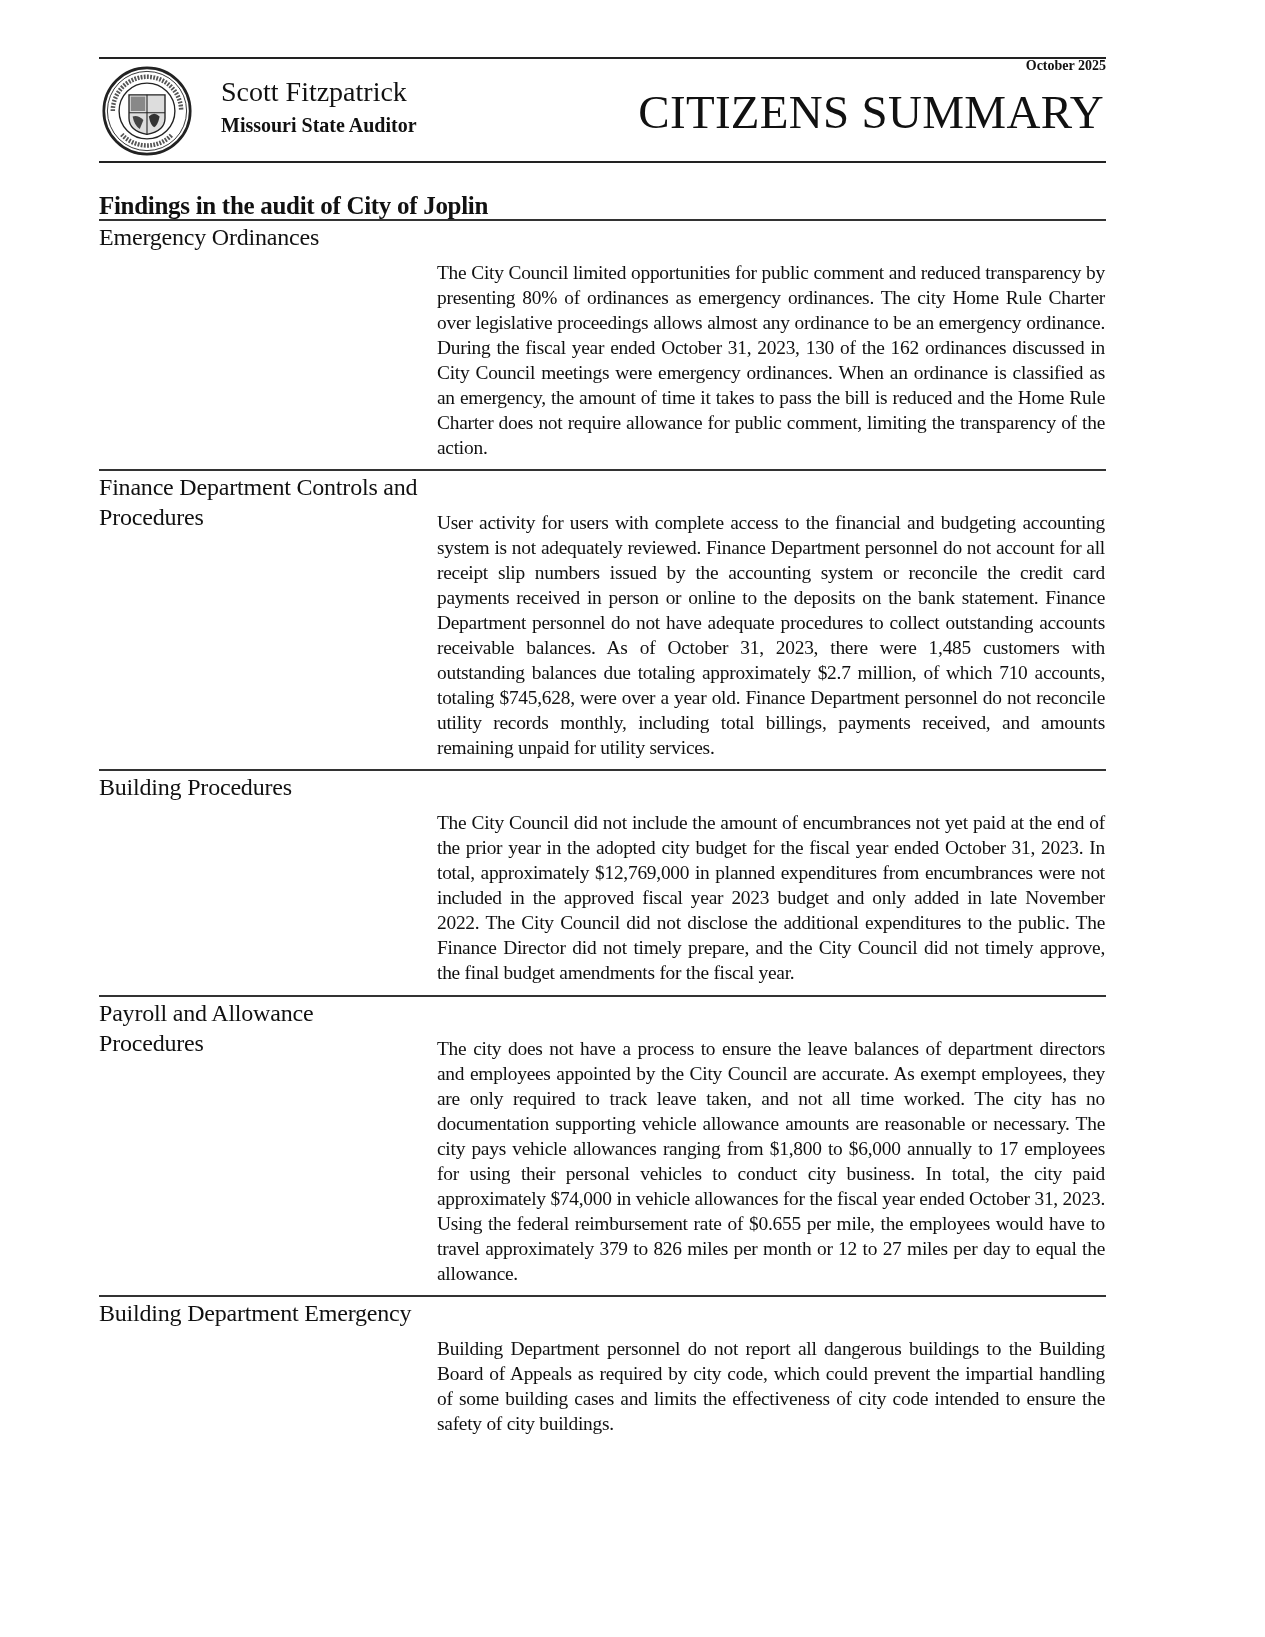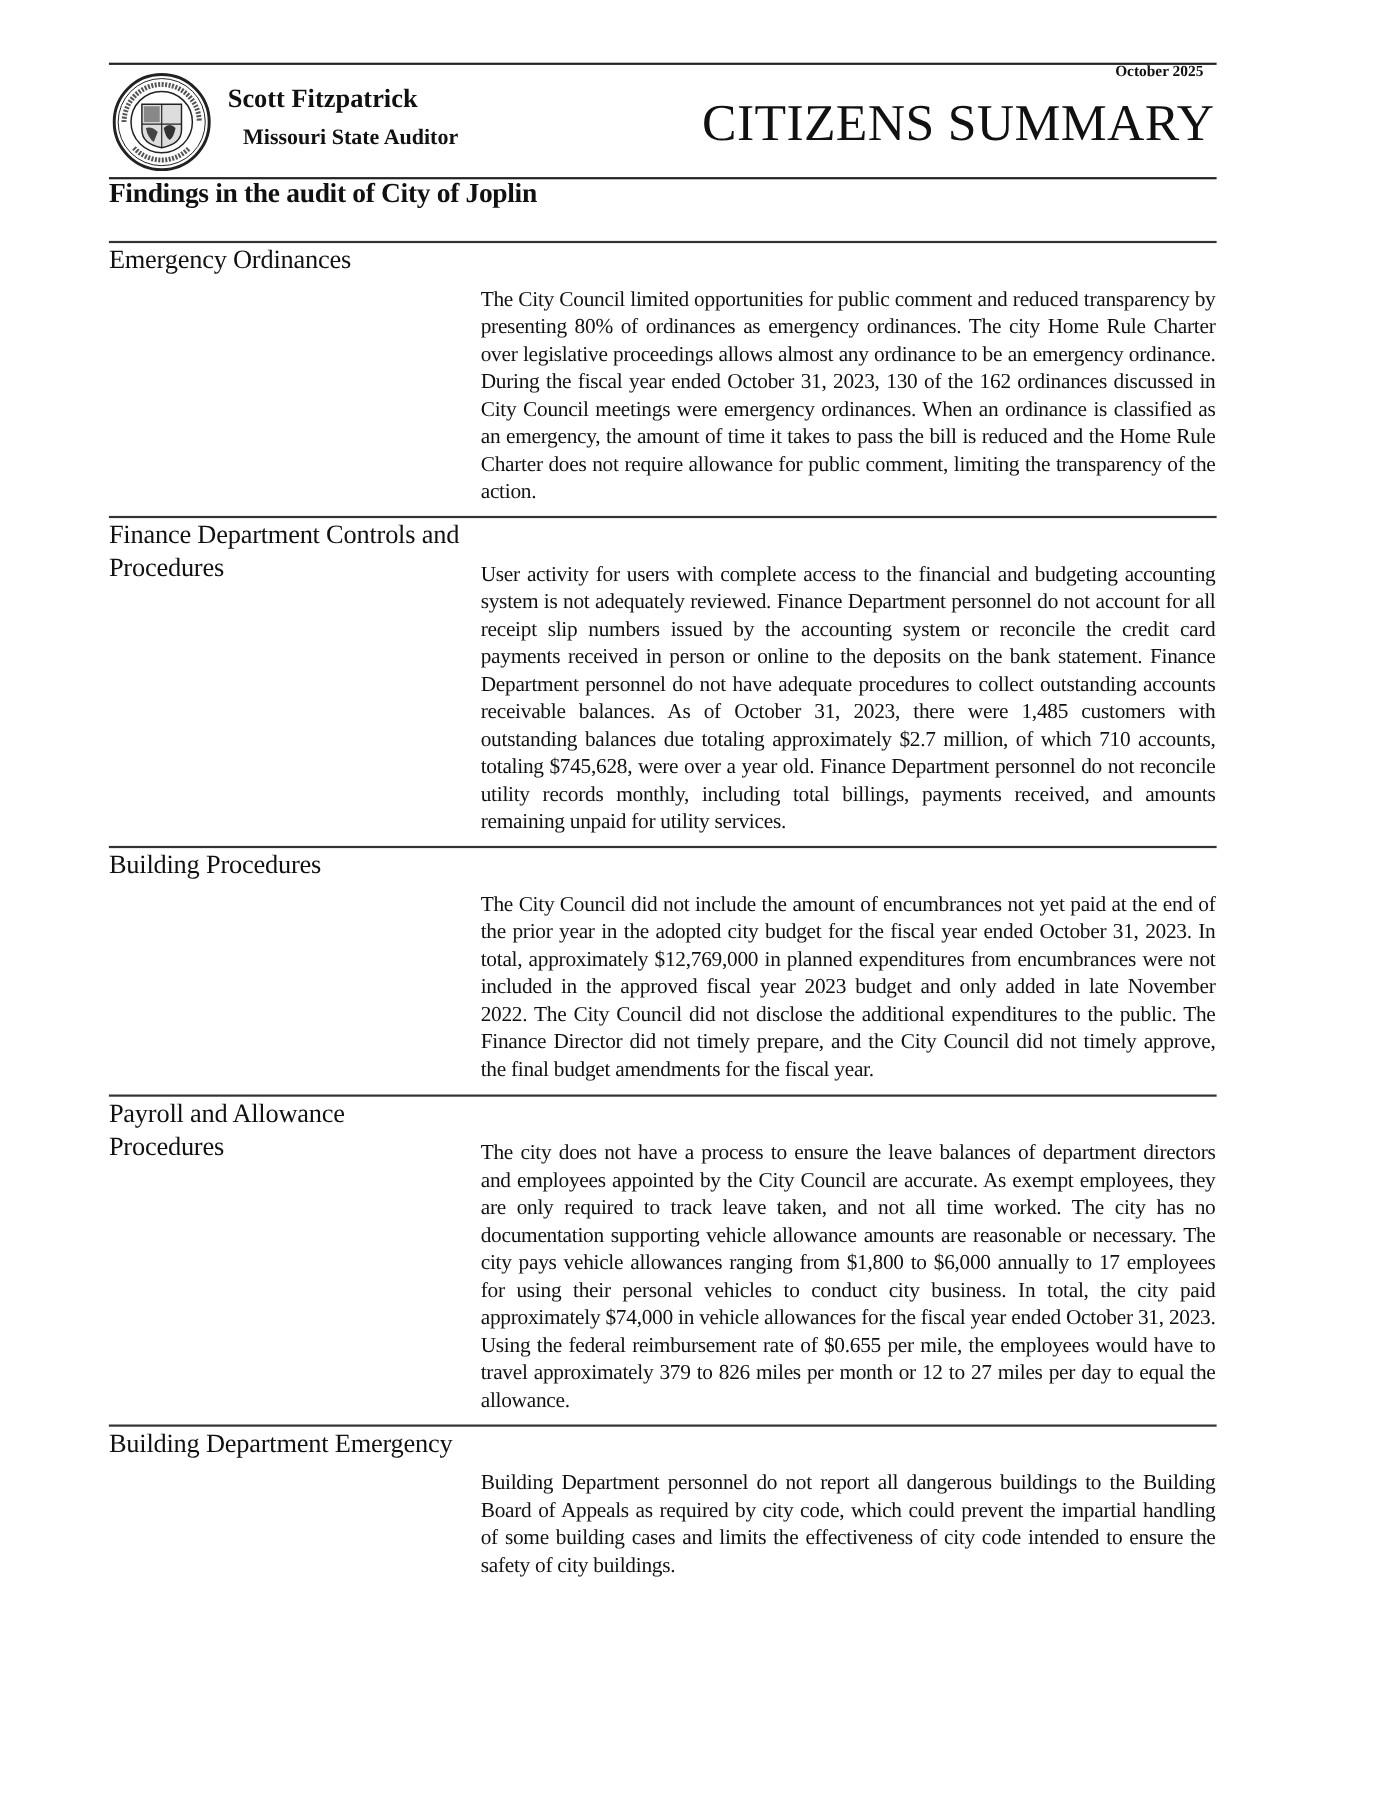--- a/index.html
+++ b/index.html
@@ -39,59 +39,59 @@
     }
     .seal {
       position: absolute;
       left: 3px;
       top: 66px;
       width: 90px;
       height: 90px;
     }
     .auditor-name {
       position: absolute;
-      left: 108px;
+      left: 122px;
       top: 78px;
-      font-size: 24px;
-      font-weight: bold;
+      font-size: 28px;
+      font-weight: normal;
       line-height: 1;
       white-space: nowrap;
     }
     .auditor-title {
       position: absolute;
       left: 122px;
       top: 115px;
       font-size: 20px;
       font-weight: bold;
       line-height: 1;
       white-space: nowrap;
     }
     .report-date {
       position: absolute;
-      right: 12px;
+      right: 0;
       top: 59px;
       font-size: 14px;
       font-weight: bold;
       line-height: 1;
       white-space: nowrap;
     }
     .report-type {
       position: absolute;
       right: 2px;
       top: 89px;
       font-size: 47px;
       line-height: 1;
       white-space: nowrap;
       letter-spacing: 0.3px;
       text-align: center;
     }
     .findings-heading {
       position: absolute;
       left: 0;
-      top: 164px;
+      top: 193px;
       font-size: 25px;
       font-weight: bold;
       line-height: 1;
       white-space: nowrap;
       letter-spacing: -0.3px;
     }
     .finding {
       position: absolute;
       left: 0;
       width: 1007px;

